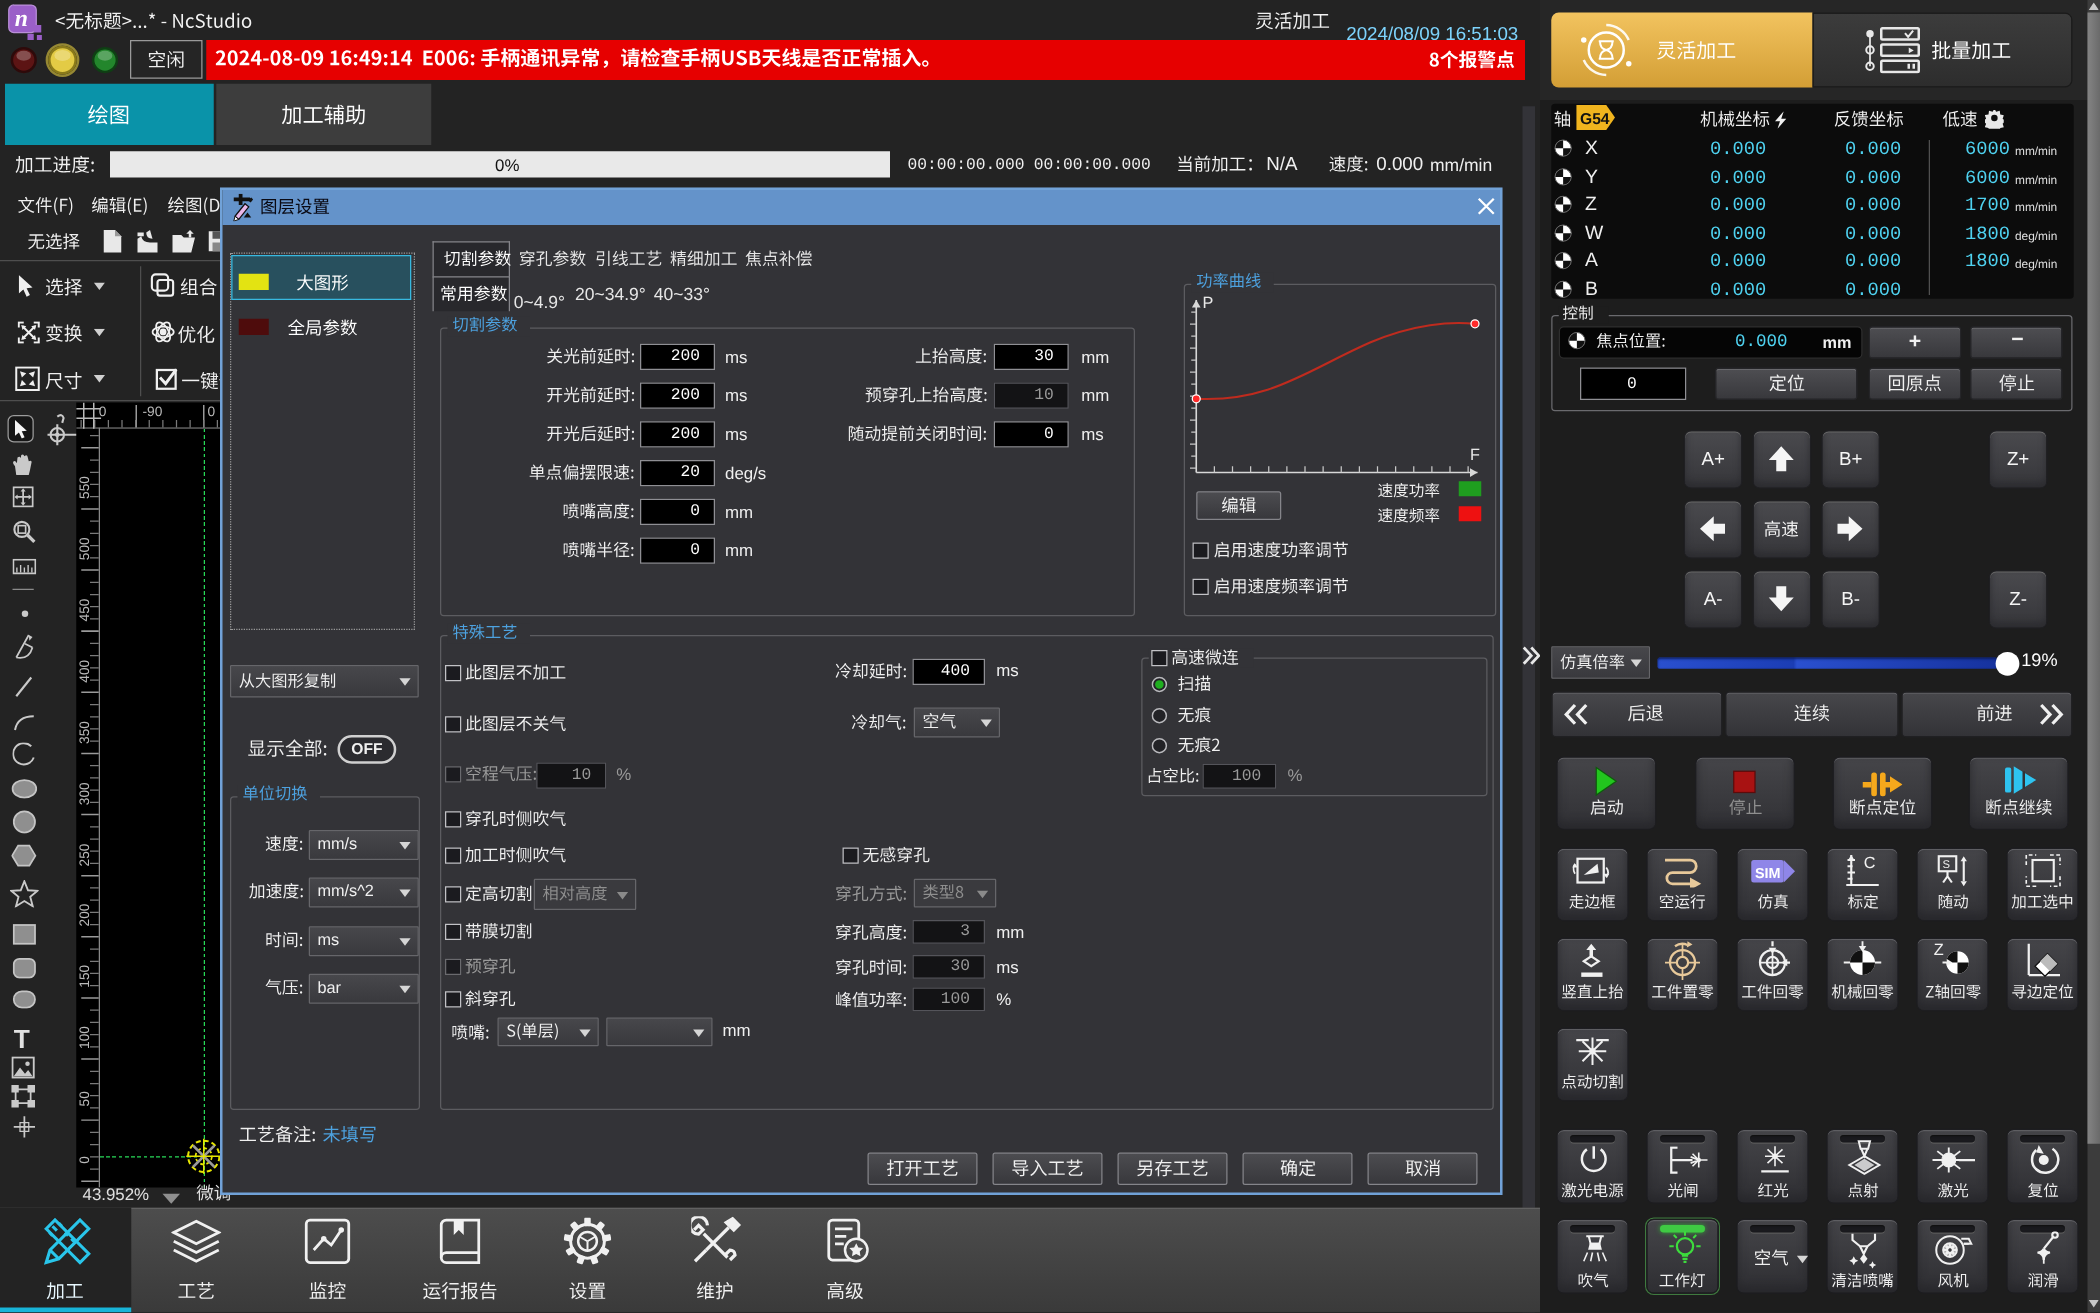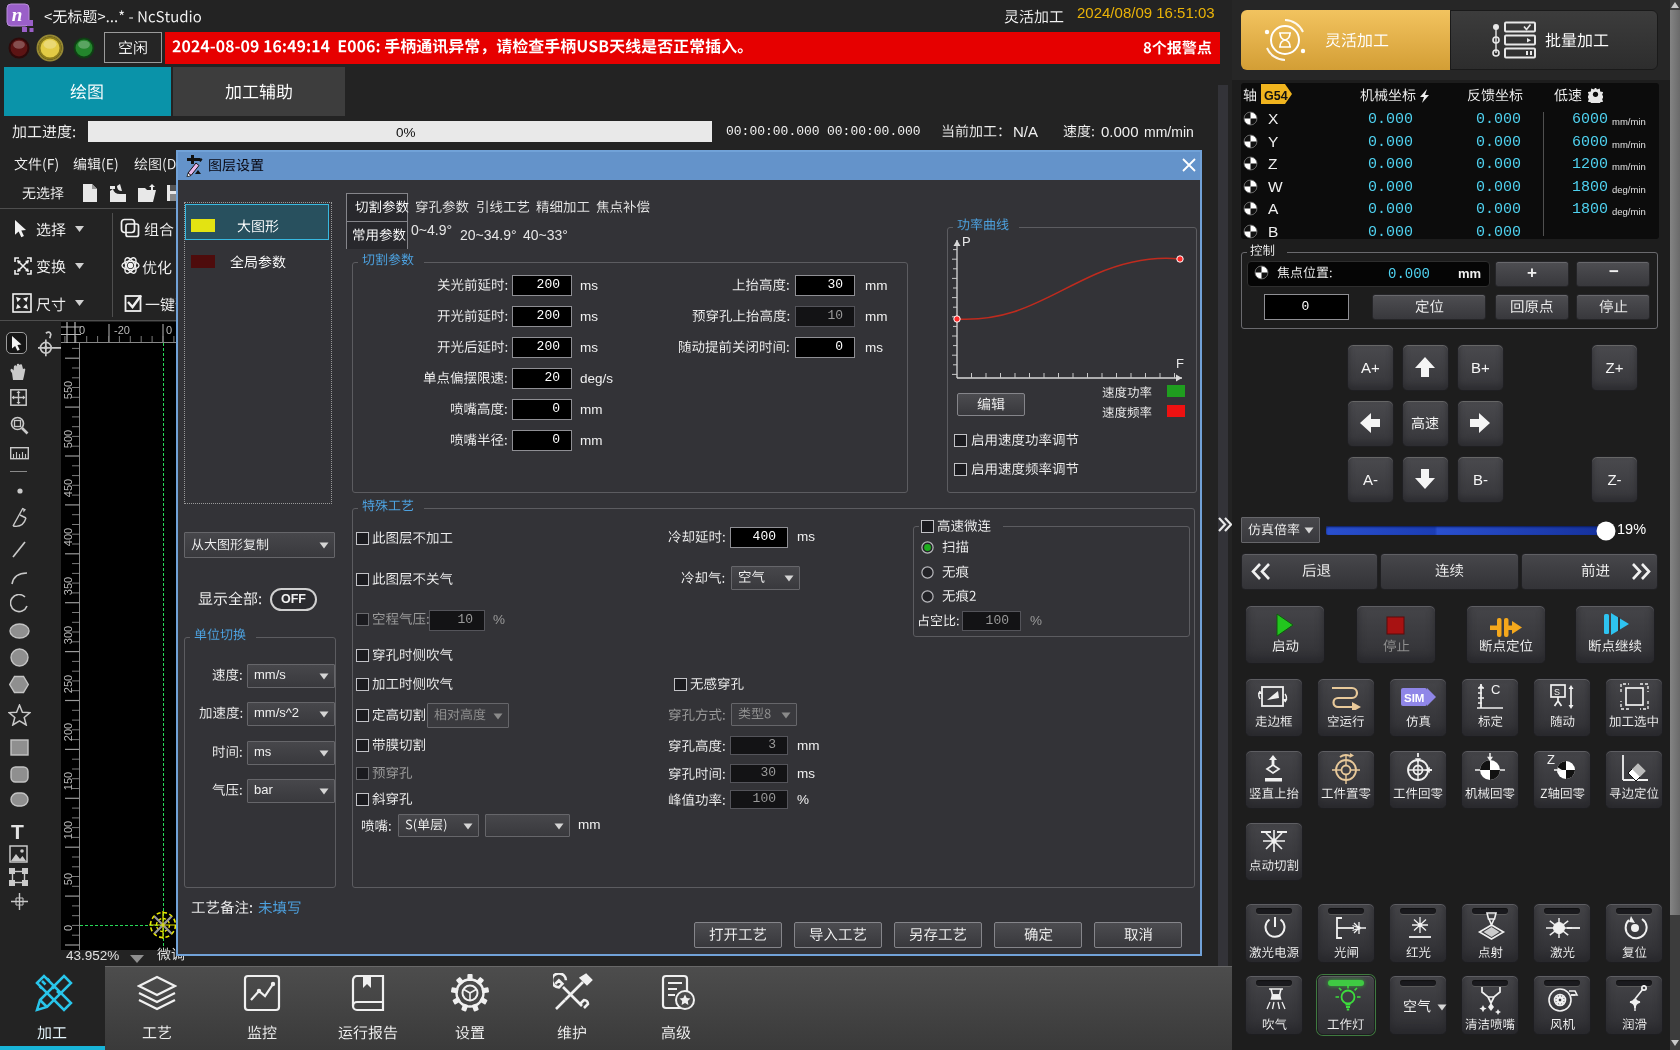--- a/index.html
+++ b/index.html
@@ -283,21 +283,21 @@
       </g>
     </svg>
     <svg style="position:absolute;left:1004.0px;top:8.0px;overflow:visible" width="60" height="20">
       <g transform="translate(0,14.2) scale(0.01500)" fill="#f2f2f2">
         <use href="#g18" x="0"></use>
         <use href="#g19" x="1000"></use>
         <use href="#g20" x="2000"></use>
         <use href="#g21" x="3000"></use>
       </g>
     </svg>
-    <div style="position:absolute;left:1077px;top:4px;font:normal 15px 'Liberation Sans',sans-serif;color:#eab308;white-space:pre">2024/08/09 16:51:03</div>
+    <div style="position:absolute;left:1077px;top:19px;font:normal 15px 'Liberation Sans',sans-serif;color:#7dd3fc;white-space:pre">2024/08/09 16:51:03</div>
     <svg style="position:absolute;left:0px;top:30px;" width="110" height="36">
       <circle cx="19" cy="18" r="9.5" fill="#5c1414" stroke="#2e0a0a" stroke-width="2"></circle>
       <ellipse cx="19" cy="14.675" rx="5.89" ry="3.9899999999999998" fill="#ffffff" opacity="0.25"></ellipse>
       <circle cx="50" cy="18" r="12.5" fill="none" stroke="#c8b43a" stroke-width="2" opacity="0.7"></circle>
       <circle cx="50" cy="18" r="10.5" fill="#e3cb45" stroke="#8a7a1a" stroke-width="2"></circle>
       <ellipse cx="50" cy="14.325" rx="6.51" ry="4.41" fill="#ffffff" opacity="0.25"></ellipse>
       <circle cx="84" cy="18" r="9.5" fill="#23862c" stroke="#0f3f14" stroke-width="2"></circle>
       <ellipse cx="84" cy="14.675" rx="5.89" ry="3.9899999999999998" fill="#ffffff" opacity="0.25"></ellipse>
     </svg>
     <div style="position:absolute;left:104px;top:32px;width:58px;height:31px;background:#252525;border:1px solid #9a9a9a"></div>
@@ -672,21 +672,21 @@
       <path d="M36.6 14 V20" stroke="#7a7a7a" stroke-width="1"></path>
       <path d="M47.5 14 V20" stroke="#7a7a7a" stroke-width="1"></path>
       <path d="M58.4 14 V20" stroke="#7a7a7a" stroke-width="1"></path>
       <path d="M69.3 14 V20" stroke="#7a7a7a" stroke-width="1"></path>
       <path d="M80.2 14 V20" stroke="#7a7a7a" stroke-width="1"></path>
       <path d="M91.1 14 V20" stroke="#7a7a7a" stroke-width="1"></path>
       <path d="M102.0 14 V20" stroke="#7a7a7a" stroke-width="1"></path>
       <path d="M112.9 14 V20" stroke="#7a7a7a" stroke-width="1"></path>
     </svg>
     <div style="position:absolute;left:166px;top:324px;font:normal 11px 'Liberation Sans',sans-serif;color:#b9b9b9;white-space:pre">0</div>
-    <div style="position:absolute;left:114px;top:324px;font:normal 11px 'Liberation Sans',sans-serif;color:#b9b9b9;white-space:pre">-20</div>
+    <div style="position:absolute;left:114px;top:324px;font:normal 11px 'Liberation Sans',sans-serif;color:#b9b9b9;white-space:pre">-90</div>
     <div style="position:absolute;left:79px;top:324px;font:normal 11px 'Liberation Sans',sans-serif;color:#b9b9b9;white-space:pre">0</div>
     <svg style="position:absolute;left:61px;top:322px;" width="20" height="22">
       <g stroke="#b9b9b9" stroke-width="1.2" fill="none">
         <path d="M6 0 v21 M14 0 v21 M0 5 h20 M0 12.5 h20"></path>
       </g>
     </svg>
     <svg style="position:absolute;left:42px;top:342px;" width="40" height="608">
       <path d="M37.5 0 V608" stroke="#888" stroke-width="1"></path>
       <path d="M23 603.0 H37" stroke="#9a9a9a" stroke-width="1.2"></path>
       <path d="M30 593.2 H37" stroke="#7a7a7a" stroke-width="1"></path>
@@ -972,21 +972,21 @@
     </svg>
     <div style="position:absolute;left:346px;top:221px;width:62px;height:28px;background:#28282c;border:1px solid #85858a;border-bottom:none"></div>
     <svg style="position:absolute;left:352.0px;top:227.0px;overflow:visible" width="54" height="18">
       <g transform="translate(0,12.8) scale(0.01350)" fill="#ffffff">
         <use href="#g134" x="0"></use>
         <use href="#g135" x="1000"></use>
         <use href="#g102" x="2000"></use>
         <use href="#g103" x="3000"></use>
       </g>
     </svg>
-    <div style="position:absolute;left:411px;top:222px;font:normal 14px 'Liberation Sans',sans-serif;color:#e6e6e6;white-space:pre">0~4.9°</div>
+    <div style="position:absolute;left:411px;top:233px;font:normal 14px 'Liberation Sans',sans-serif;color:#e6e6e6;white-space:pre">0~4.9°</div>
     <div style="position:absolute;left:460px;top:227px;font:normal 14px 'Liberation Sans',sans-serif;color:#e6e6e6;white-space:pre">20~34.9°</div>
     <div style="position:absolute;left:523px;top:227px;font:normal 14px 'Liberation Sans',sans-serif;color:#e6e6e6;white-space:pre">40~33°</div>
     <div style="position:absolute;left:352px;top:262px;width:556px;height:231px;border:1px solid #5c5c60;border-radius:3px"></div>
     <div style="position:absolute;left:358px;top:253px;width:66px;height:16px;background:#333337"></div>
     <svg style="position:absolute;left:362.0px;top:252.0px;overflow:visible" width="52" height="17">
       <g transform="translate(0,12.3) scale(0.01300)" fill="#4da2e0">
         <use href="#g112" x="0"></use>
         <use href="#g123" x="1000"></use>
         <use href="#g102" x="2000"></use>
         <use href="#g103" x="3000"></use>
@@ -1625,21 +1625,21 @@
     <div style="position:absolute;left:1612px;top:138.6px;font:normal 9.5px 'Liberation Sans',sans-serif;color:#e0e0e0;white-space:pre">mm/min</div>
     <svg style="position:absolute;left:1243px;top:156.2px;" width="15" height="15">
       <circle cx="7.5" cy="7.5" r="6.5" fill="#fff"></circle>
       <path d="M7.5 7.5 L7.5 1 A6.5 6.5 0 0 0 1 7.5 Z" fill="#111"></path>
       <path d="M7.5 7.5 L7.5 14.0 A6.5 6.5 0 0 0 14.0 7.5 Z" fill="#111"></path>
       <circle cx="7.5" cy="7.5" r="6.5" fill="none" stroke="#666" stroke-width="0.8"></circle>
     </svg>
     <div style="position:absolute;left:1268px;top:155.2px;font:normal 15.5px 'Liberation Sans',sans-serif;color:#f0f0f0;white-space:pre">Z</div>
     <div style="position:absolute;left:1328px;top:156.2px;font:normal 15px 'Liberation Mono',sans-serif;color:#4fd2f0;white-space:pre;width:85px;text-align:right">0.000</div>
     <div style="position:absolute;left:1436px;top:156.2px;font:normal 15px 'Liberation Mono',sans-serif;color:#4fd2f0;white-space:pre;width:85px;text-align:right">0.000</div>
-    <div style="position:absolute;left:1548px;top:156.2px;font:normal 15px 'Liberation Mono',sans-serif;color:#4fd2f0;white-space:pre;width:60px;text-align:right">1200</div>
+    <div style="position:absolute;left:1548px;top:156.2px;font:normal 15px 'Liberation Mono',sans-serif;color:#4fd2f0;white-space:pre;width:60px;text-align:right">1700</div>
     <div style="position:absolute;left:1612px;top:161.2px;font:normal 9.5px 'Liberation Sans',sans-serif;color:#e0e0e0;white-space:pre">mm/min</div>
     <svg style="position:absolute;left:1243px;top:178.8px;" width="15" height="15">
       <circle cx="7.5" cy="7.5" r="6.5" fill="#fff"></circle>
       <path d="M7.5 7.5 L7.5 1 A6.5 6.5 0 0 0 1 7.5 Z" fill="#111"></path>
       <path d="M7.5 7.5 L7.5 14.0 A6.5 6.5 0 0 0 14.0 7.5 Z" fill="#111"></path>
       <circle cx="7.5" cy="7.5" r="6.5" fill="none" stroke="#666" stroke-width="0.8"></circle>
     </svg>
     <div style="position:absolute;left:1268px;top:177.8px;font:normal 15.5px 'Liberation Sans',sans-serif;color:#f0f0f0;white-space:pre">W</div>
     <div style="position:absolute;left:1328px;top:178.8px;font:normal 15px 'Liberation Mono',sans-serif;color:#4fd2f0;white-space:pre;width:85px;text-align:right">0.000</div>
     <div style="position:absolute;left:1436px;top:178.8px;font:normal 15px 'Liberation Mono',sans-serif;color:#4fd2f0;white-space:pre;width:85px;text-align:right">0.000</div>

